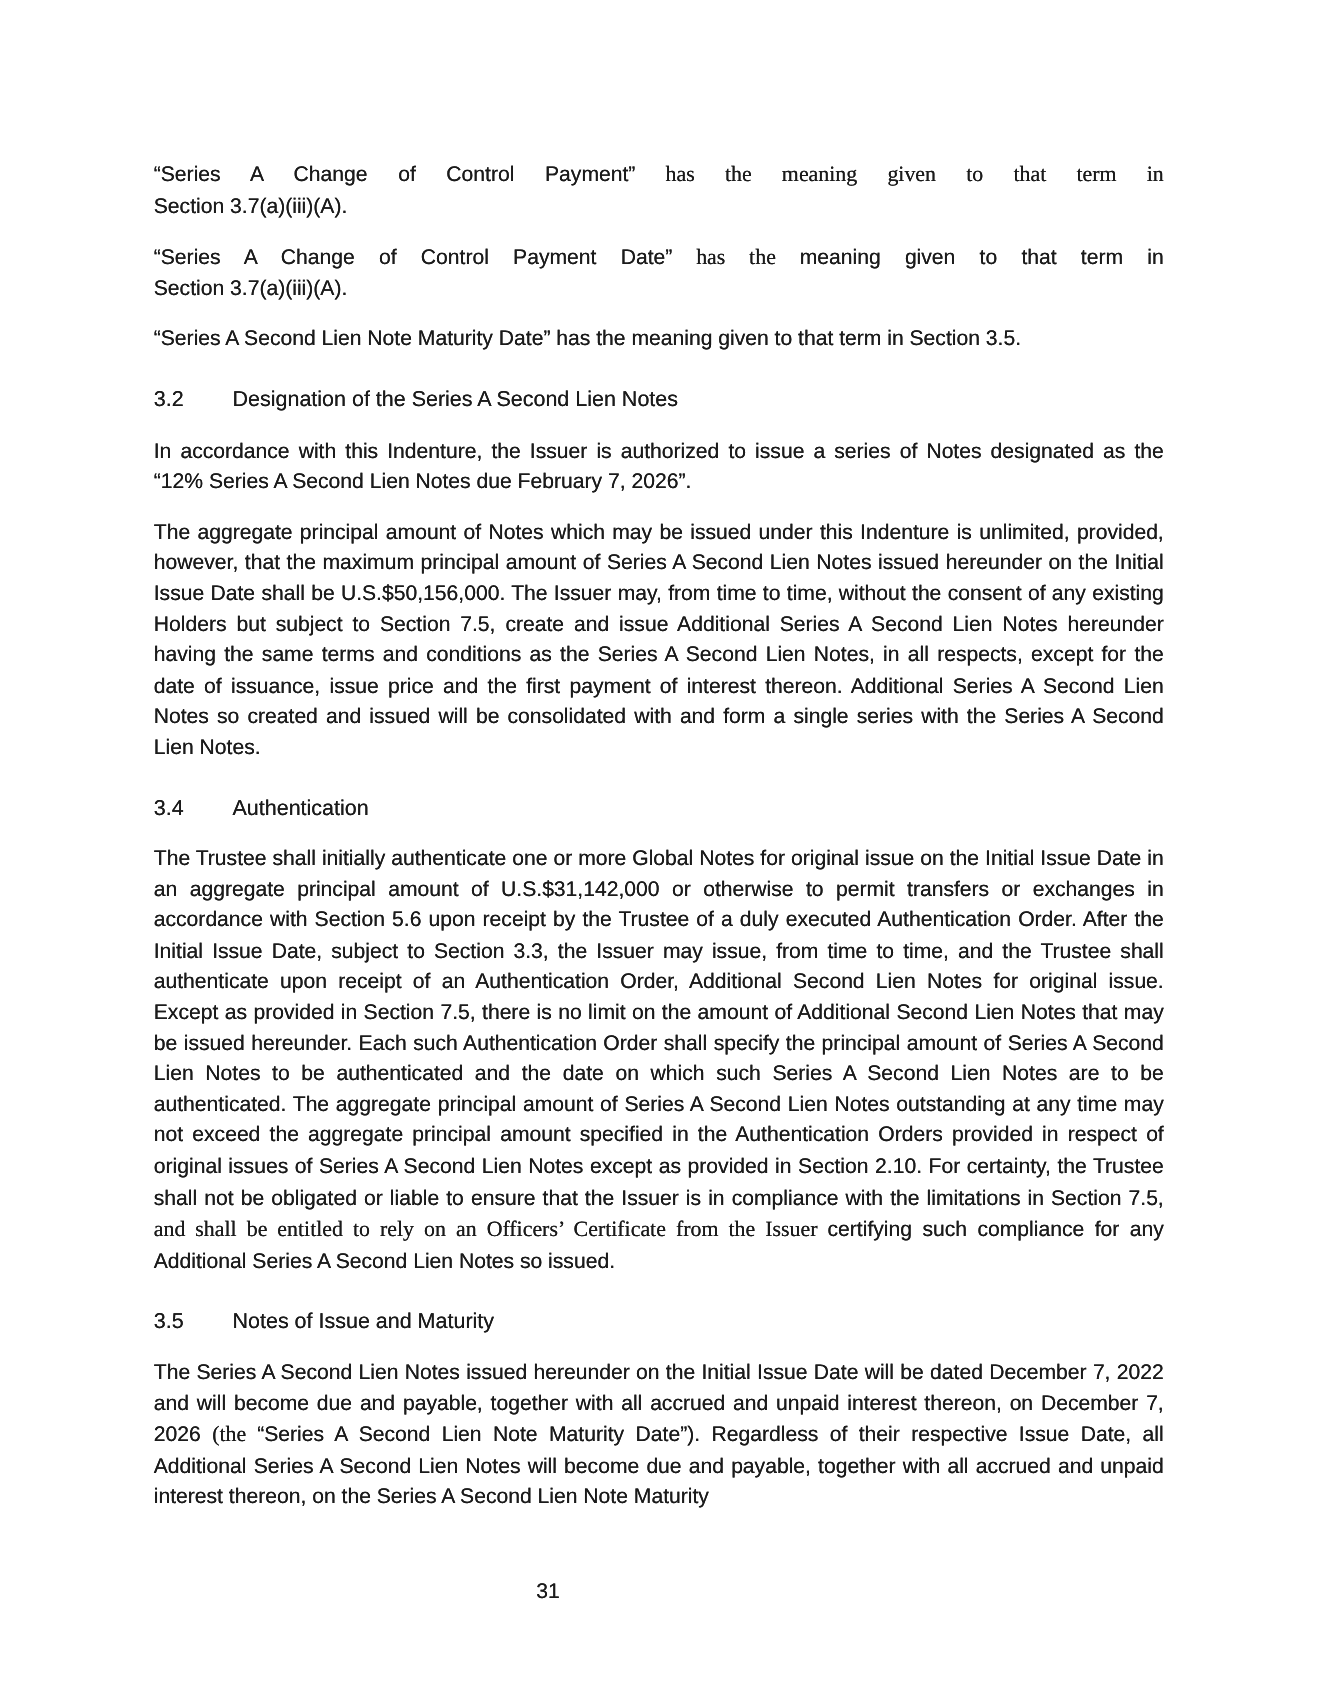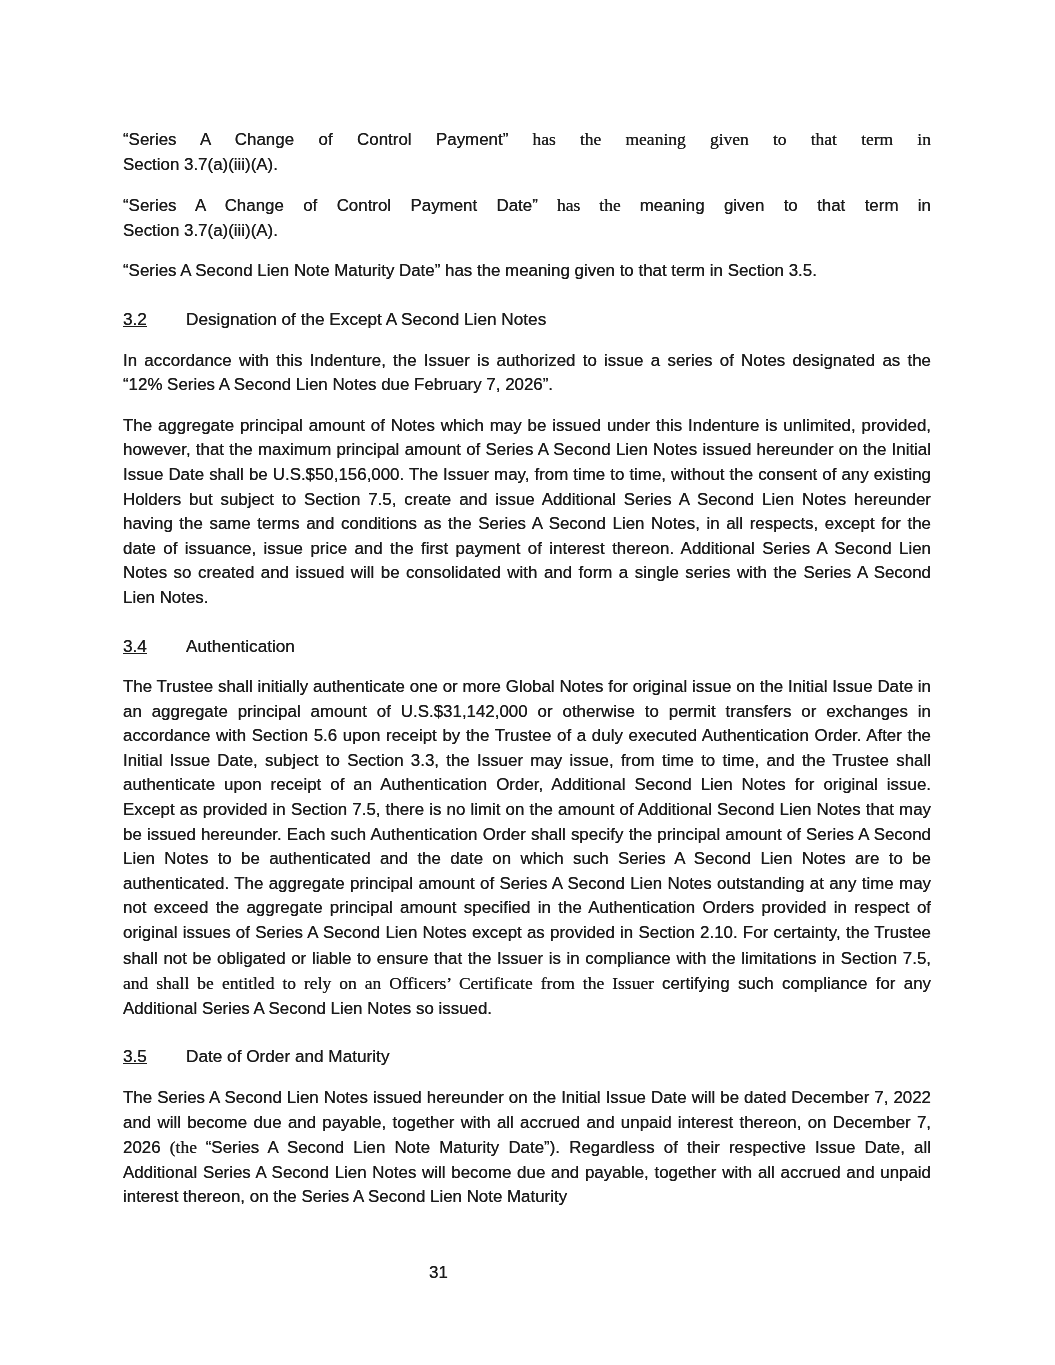--- a/index.html
+++ b/index.html
@@ -31,21 +31,21 @@
     font-family: "Liberation Serif", serif;
     font-size: 17.5px;
   }
   .heading {
     font-size: 17.2px;
     line-height: 24.6px;
     margin: 23px 0 17px 0;
     text-align: left;
     text-shadow: 0 0 0.5px currentColor;
   }
-  .heading-num { display: inline-block; width: 63px; text-decoration: underline; }
+  .heading-num { display: inline-block; width: 63px; }
   .page-footer {
     position: absolute;
     top: 1263px;
     left: 0;
     width: 877px;
     text-align: center;
     font-size: 16.9px;
     text-shadow: 0 0 0.5px currentColor;
   }
 </style>
@@ -56,24 +56,24 @@
   <main class="content">
       <p class="para">
         <span class="line just"><span class="run run-term">“Series A Change of Control Payment”</span><span class="run run-serif"> has the meaning given to that term in</span></span>
         <span class="line"><span class="run run-sans">Section 3.7(a)(iii)(A).</span></span>
       </p>
       <p class="para">
         <span class="line just"><span class="run run-term">“Series A Change of Control Payment Date”</span><span class="run run-serif"> has the </span><span class="run run-sans">meaning given to that term in</span></span>
         <span class="line"><span class="run run-sans">Section 3.7(a)(iii)(A).</span></span>
       </p>
       <p class="para"><span class="run run-term">“Series A Second Lien Note Maturity Date”</span><span class="run run-sans"> has the meaning given to that term in Section 3.5.</span></p>
-      <div class="heading"><span class="heading-num">3.2</span><span class="heading-title">Designation of the Except A Second Lien Notes</span></div>
+      <div class="heading"><span class="heading-num">3.2</span><span class="heading-title">Designation of the Series A Second Lien Notes</span></div>
       <p class="para"><span class="run run-sans">In accordance with this Indenture, the Issuer is authorized to issue a series of Notes designated as the </span><span class="run run-term">“12% Series A Second Lien Notes due February 7, 2026”</span><span class="run run-sans">.</span></p>
       <p class="para"><span class="run run-sans">The aggregate principal amount of Notes which may be issued under this Indenture is unlimited, provided, however, that the maximum principal amount of Series A Second Lien Notes issued hereunder on the Initial Issue Date shall be U.S.$50,156,000. The Issuer may, from time to time, without the consent of any existing Holders but subject to Section 7.5, create and issue Additional Series A Second Lien Notes hereunder having the same terms and conditions as the Series A Second Lien Notes, in all respects, except for the date of issuance, issue price and the first payment of interest thereon. Additional Series A Second Lien Notes so created and issued will be consolidated with and form a single series with the Series A Second Lien Notes.</span></p>
       <div class="heading"><span class="heading-num">3.4</span><span class="heading-title">Authentication</span></div>
       <p class="para"><span class="run run-sans">The Trustee shall initially authenticate one or more Global Notes for original issue on the Initial Issue Date in an aggregate principal amount of U.S.$31,142,000 or otherwise to permit transfers or exchanges in accordance with Section 5.6 upon receipt by the Trustee of a duly executed Authentication Order. After the Initial Issue Date, subject to Section 3.3, the Issuer may issue, from time to time, and the Trustee shall authenticate upon receipt of an Authentication Order, Additional Second Lien Notes for original issue. Except as provided in Section 7.5, there is no limit on the amount of Additional Second Lien Notes that may be issued hereunder. Each such Authentication Order shall specify the principal amount of Series A Second Lien Notes to be authenticated and the date on which such Series A Second Lien Notes are to be authenticated. The aggregate principal amount of Series A Second Lien Notes outstanding at any time may not exceed the aggregate principal amount specified in the Authentication Orders provided in respect of original issues of Series A Second Lien Notes except as provided in Section 2.10. For certainty, the Trustee shall not be obligated or liable to ensure that the Issuer is in compliance with the limitations in Section 7.5,</span><span class="run run-serif"> and shall be entitled to rely on an Officers’ Certificate from the Issuer </span><span class="run run-sans">certifying such compliance for any Additional Series A Second Lien Notes so issued.</span></p>
-      <div class="heading"><span class="heading-num">3.5</span><span class="heading-title">Date of Order and Maturity</span></div>
+      <div class="heading"><span class="heading-num">3.5</span><span class="heading-title">Notes of Issue and Maturity</span></div>
       <p class="para"><span class="run run-sans">The Series A Second Lien Notes issued hereunder on the Initial Issue Date will be dated December 7, 2022 and will become due and payable, together with all accrued and unpaid interest thereon, on December 7, 2026 </span><span class="run run-serif">(the </span><span class="run run-term">“Series A Second Lien Note Maturity Date”</span><span class="run run-sans">). Regardless of their respective Issue Date, all Additional Series A Second Lien Notes will become due and payable, together with all accrued and unpaid interest thereon, on the Series A Second Lien Note Maturity</span></p>
     </main>
   <footer class="page-footer">
     <span>31</span>
   </footer>
 </div>
 
 </body></html>

